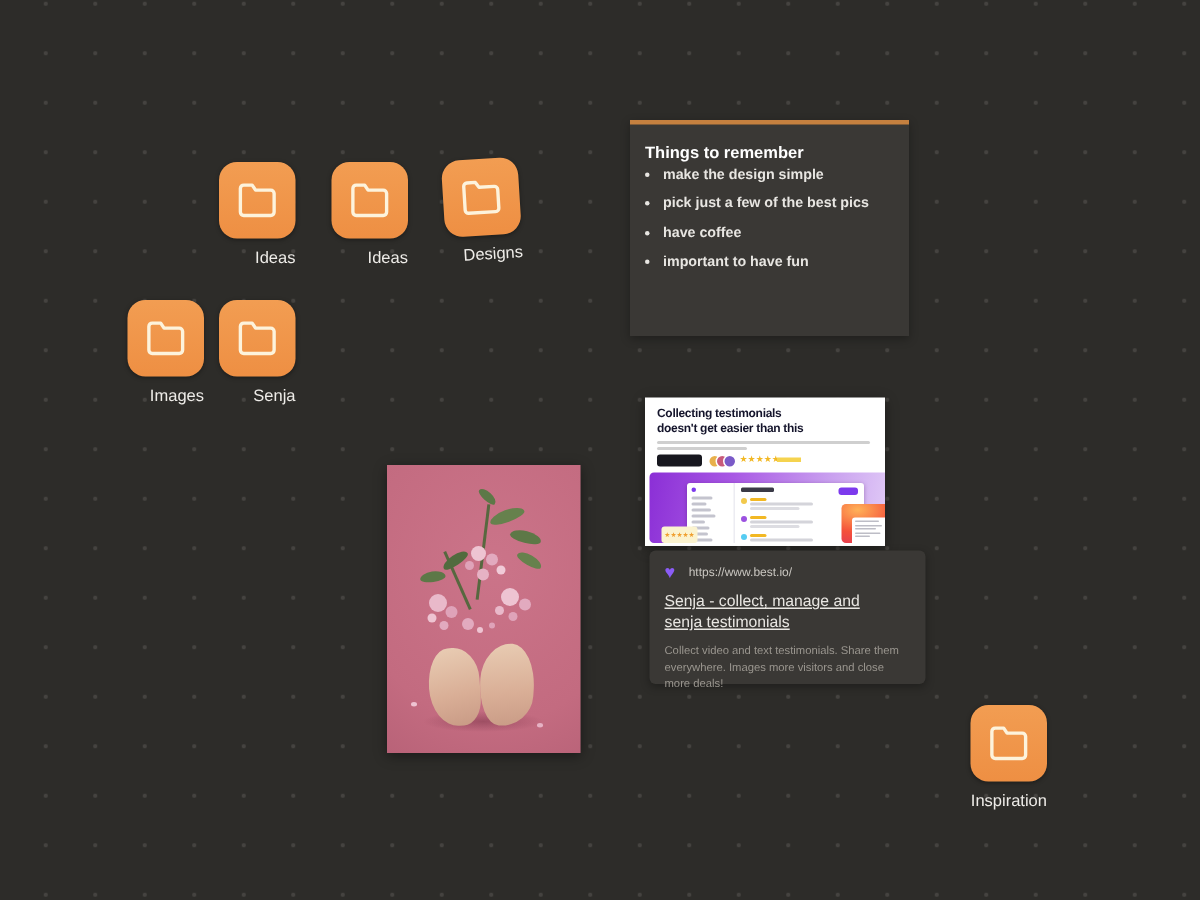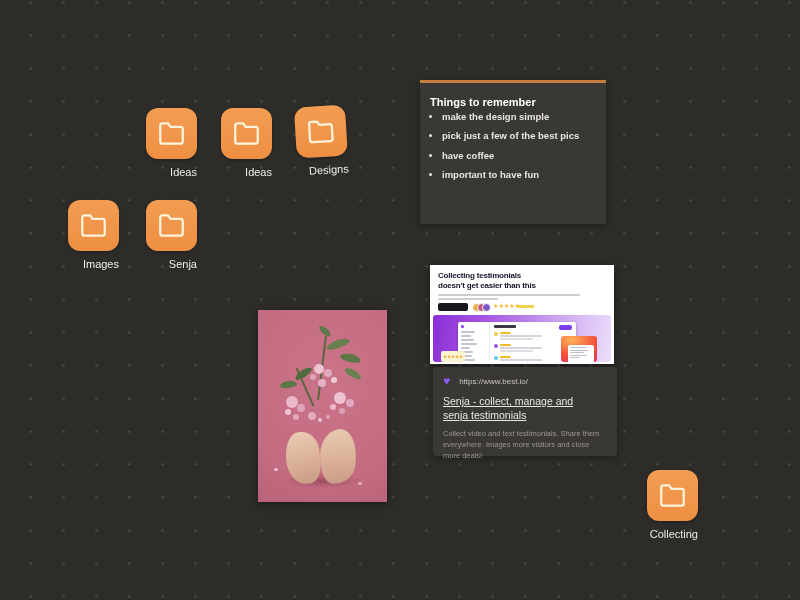--- a/index.html
+++ b/index.html
@@ -61,21 +61,21 @@
   .bl2{left:28px;top:86px;width:12px;height:12px;background:#e9b9ca;
     box-shadow:9px 6px 0 -2px #dfa3b9,-4px 10px 0 -3px #eec4d2,4px 15px 0 -3px #e2aabf;}
   .bl3{left:76px;top:82px;width:12px;height:12px;background:#eec4d2;
     box-shadow:10px 5px 0 -2px #e2aabf,2px 13px 0 -3px #dfa3b9,-7px 9px 0 -3px #e9b9ca;}
   .bl4{left:50px;top:102px;width:8px;height:8px;background:#e2aabf;
     box-shadow:8px 4px 0 -2px #eec4d2,16px 1px 0 -2px #dfa3b9;}
   .petal1{left:16px;top:158px;width:4px;height:3px;border-radius:50%;background:#eec4d2;}
   .petal2{left:100px;top:172px;width:4px;height:3px;border-radius:50%;background:#e6b2c4;}
   
   .shot{
-    position:absolute;left:430px;top:265px;width:184px;height:99px;background:#ffffff;
+    position:absolute;left:430px;top:265px;width:160px;height:99px;background:#ffffff;
     box-shadow:0 2px 8px rgba(0,0,0,.4);overflow:hidden;
   }
   .shot-title{position:absolute;left:8px;top:6px;width:104px;font-size:8px;line-height:1.3;
     font-weight:bold;color:#14142b;letter-spacing:-.2px;}
   .bar{position:absolute;border-radius:1px;background:#cfcfcf;}
   .sub1{left:8px;top:29px;width:142px;height:2px;}
   .sub2{left:8px;top:33px;width:60px;height:2px;}
   .cta{left:8px;top:38px;width:30px;height:8px;border-radius:2px;background:#17171f;position:absolute;}
   .av{position:absolute;width:7px;height:7px;border-radius:50%;border:1px solid #fff;top:38px;}
   .av1{left:42px;background:#e8b04b;}
@@ -144,21 +144,21 @@
 
   <div class="folder tilt" style="left:296px;top:106px">
     <div class="tile">
       <svg viewBox="0 0 24 24" fill="none" stroke="#fdf3dc" stroke-width="2" stroke-linejoin="round" stroke-linecap="round">
           <path d="M22 19a2 2 0 0 1-2 2H4a2 2 0 0 1-2-2V5a2 2 0 0 1 2-2h5l2 3h9a2 2 0 0 1 2 2z"></path>
         </svg>
     </div>
     <span class="flabel">Designs</span>
   </div>
 
-  <div class="folder" style="left:68px;top:200px">
+  <div class="folder" style="left:85px;top:200px">
     <div class="tile">
       <svg viewBox="0 0 24 24" fill="none" stroke="#fdf3dc" stroke-width="2" stroke-linejoin="round" stroke-linecap="round">
           <path d="M22 19a2 2 0 0 1-2 2H4a2 2 0 0 1-2-2V5a2 2 0 0 1 2-2h5l2 3h9a2 2 0 0 1 2 2z"></path>
         </svg>
     </div>
     <span class="flabel">Images</span>
   </div>
 
   <div class="folder" style="left:146px;top:200px">
     <div class="tile">
@@ -168,21 +168,21 @@
     </div>
     <span class="flabel">Senja</span>
   </div>
 
   <div class="folder" style="left:647px;top:470px">
     <div class="tile">
       <svg viewBox="0 0 24 24" fill="none" stroke="#fdf3dc" stroke-width="2" stroke-linejoin="round" stroke-linecap="round">
           <path d="M22 19a2 2 0 0 1-2 2H4a2 2 0 0 1-2-2V5a2 2 0 0 1 2-2h5l2 3h9a2 2 0 0 1 2 2z"></path>
         </svg>
     </div>
-    <span class="flabel">Collecting</span>
+    <span class="flabel">Inspiration</span>
   </div>
 
   <div class="note">
     <h2>Things to remember</h2>
     <ul>
       <li>make the design simple</li>
       <li>pick just a few of the best pics</li>
       <li>have coffee</li>
       <li>important to have fun</li>
     </ul>

